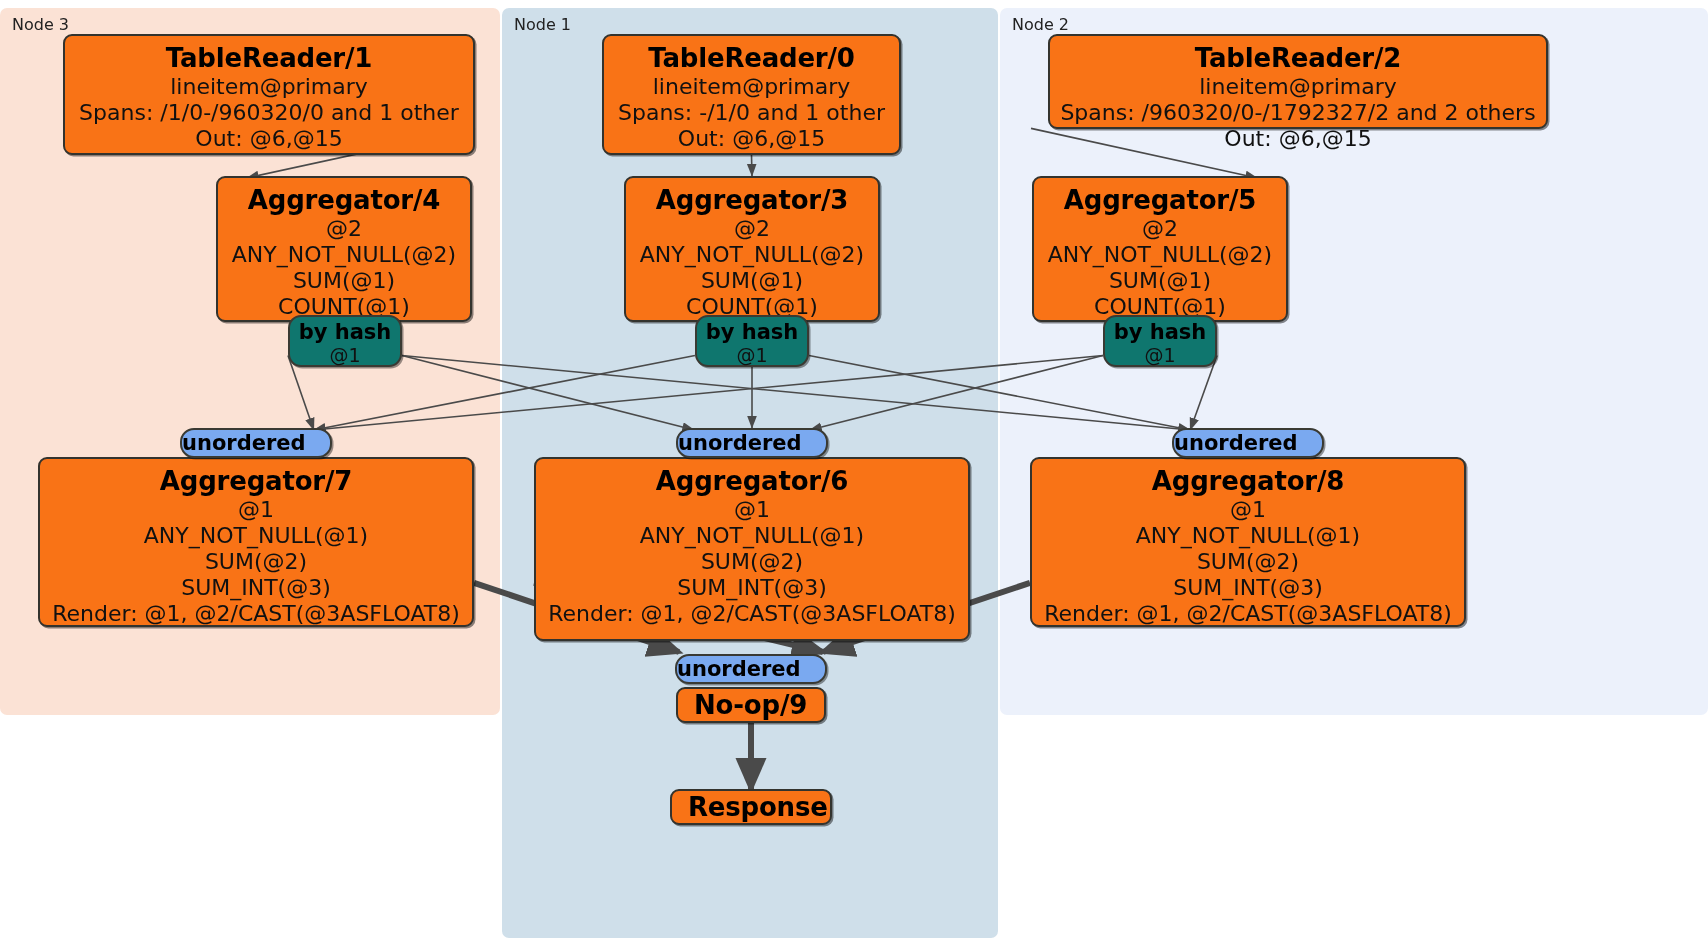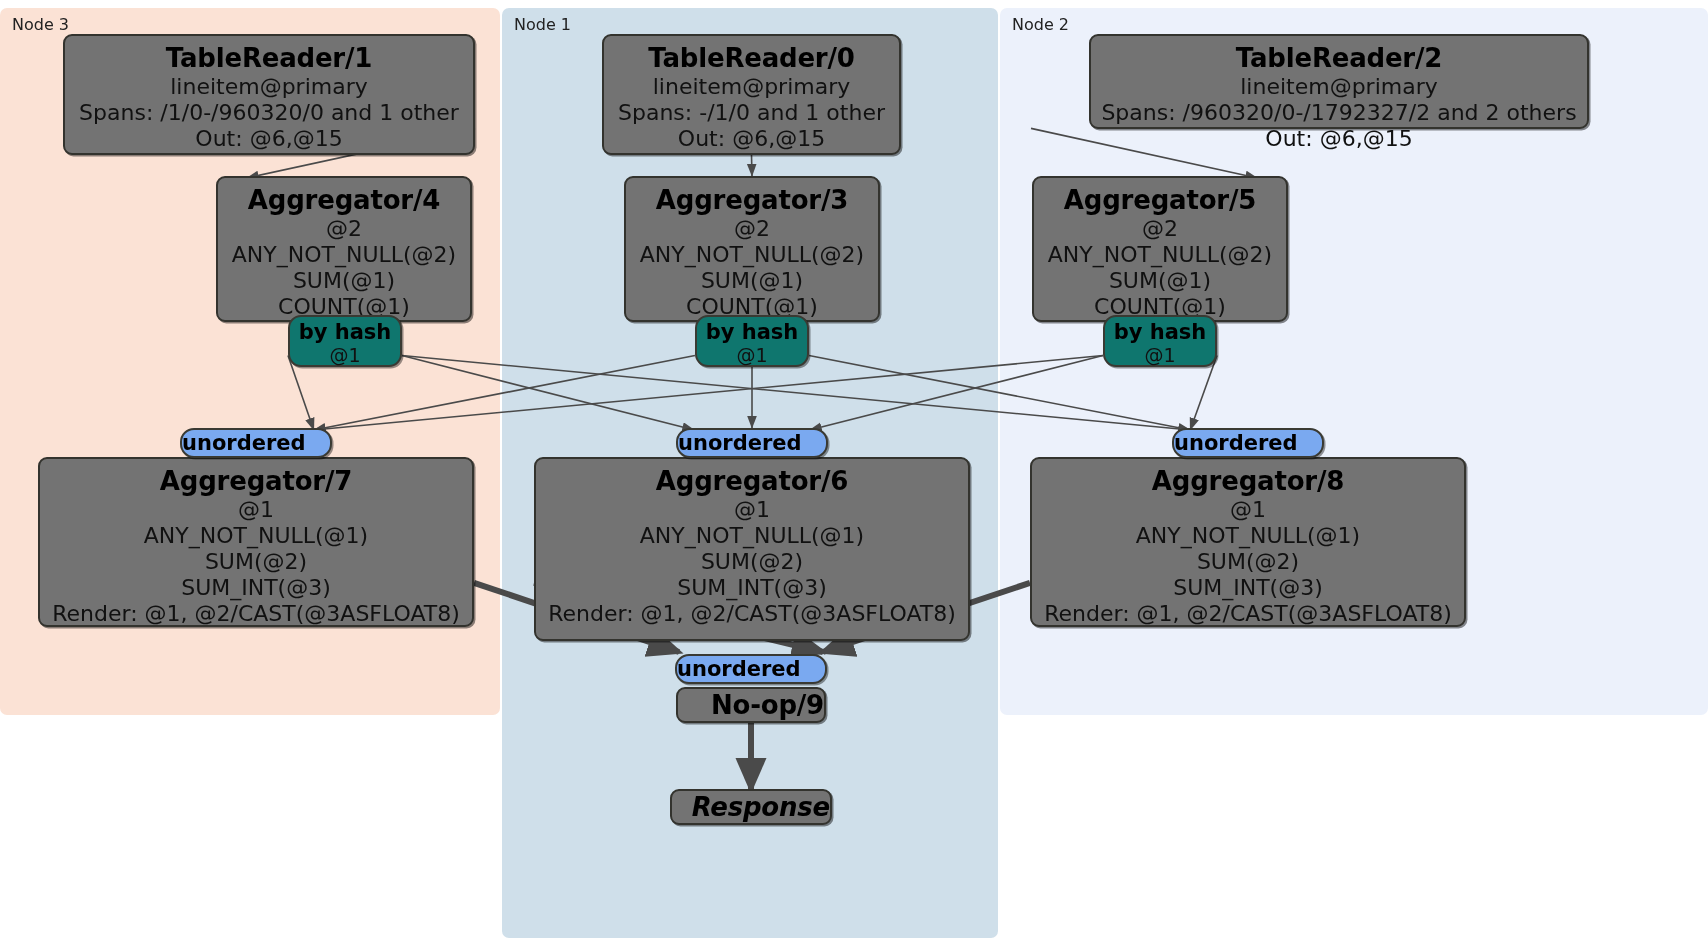--- a/index.html
+++ b/index.html
@@ -31,21 +31,21 @@
   #edges {
     position: absolute;
     left: 0; top: 0;
     width: 1708px;
     height: 940px;
     pointer-events: none;
   }
   
   .proc {
     position: absolute;
-    background: #737373;
+    background: #f97316;
     border: 2px solid #33332e;
     border-radius: 9px;
     box-sizing: border-box;
     text-align: center;
     padding: 6px 10px 8px 10px;
     box-shadow: 1.5px 1.5px 0px rgba(0,0,0,0.45);
   }
   .proc .title {
     font-weight: bold;
     font-size: 26px;
@@ -55,22 +55,22 @@
   }
   .proc .line {
     font-size: 22px;
     line-height: 26px;
     color: #111111;
     white-space: nowrap;
   }
   .proc.compact {
     display: flex;
     align-items: center;
-    justify-content: flex-end;
-    padding: 0;
+    justify-content: flex-start;
+    padding: 16px;
   }
   .proc.compact .title {
     font-size: 26px;
     line-height: 28px;
   }
   
   .badge {
     position: absolute;
     box-sizing: border-box;
     border: 2px solid #3a3a33;
@@ -156,21 +156,21 @@
         <div class="line">lineitem@primary</div>
         <div class="line">Spans: /1/0-/960320/0 and 1 other</div>
         <div class="line">Out: @6,@15</div>
       </div>
       <div class="proc" style="left: 602px; top: 34px; width: 299px; height: 121px;">
         <div class="title">TableReader/0</div>
         <div class="line">lineitem@primary</div>
         <div class="line">Spans: -/1/0 and 1 other</div>
         <div class="line">Out: @6,@15</div>
       </div>
-      <div class="proc" style="left: 1089px; top: 34px; width: 500px; height: 95px;">
+      <div class="proc" style="left: 1048px; top: 34px; width: 500px; height: 95px;">
         <div class="title">TableReader/2</div>
         <div class="line">lineitem@primary</div>
         <div class="line">Spans: /960320/0-/1792327/2 and 2 others</div>
         <div class="line">Out: @6,@15</div>
       </div>
       <div class="proc" style="left: 216px; top: 176px; width: 256px; height: 146px;">
         <div class="title">Aggregator/4</div>
         <div class="line">@2</div>
         <div class="line">ANY_NOT_NULL(@2)</div>
         <div class="line">SUM(@1)</div>
@@ -210,21 +210,21 @@
         <div class="title">Aggregator/8</div>
         <div class="line">@1</div>
         <div class="line">ANY_NOT_NULL(@1)</div>
         <div class="line">SUM(@2)</div>
         <div class="line">SUM_INT(@3)</div>
         <div class="line">Render: @1, @2/CAST(@3ASFLOAT8)</div>
       </div>
       <div class="proc compact" style="left: 676px; top: 687px; width: 150px; height: 36px;">
         <div class="title">No-op/9</div>
       </div>
-      <div class="proc compact" style="left: 670px; top: 789px; width: 162px; height: 36px; font-style: italic;">
+      <div class="proc compact" style="left: 670px; top: 789px; width: 162px; height: 36px;">
         <div class="title">Response</div>
       </div>
       <div class="badge badge-hash" style="left: 288px; top: 315px; width: 114px; height: 52px;">
         <div class="b1">by hash</div>
         <div class="b2">@1</div>
       </div>
       <div class="badge badge-hash" style="left: 695px; top: 315px; width: 114px; height: 52px;">
         <div class="b1">by hash</div>
         <div class="b2">@1</div>
       </div>

